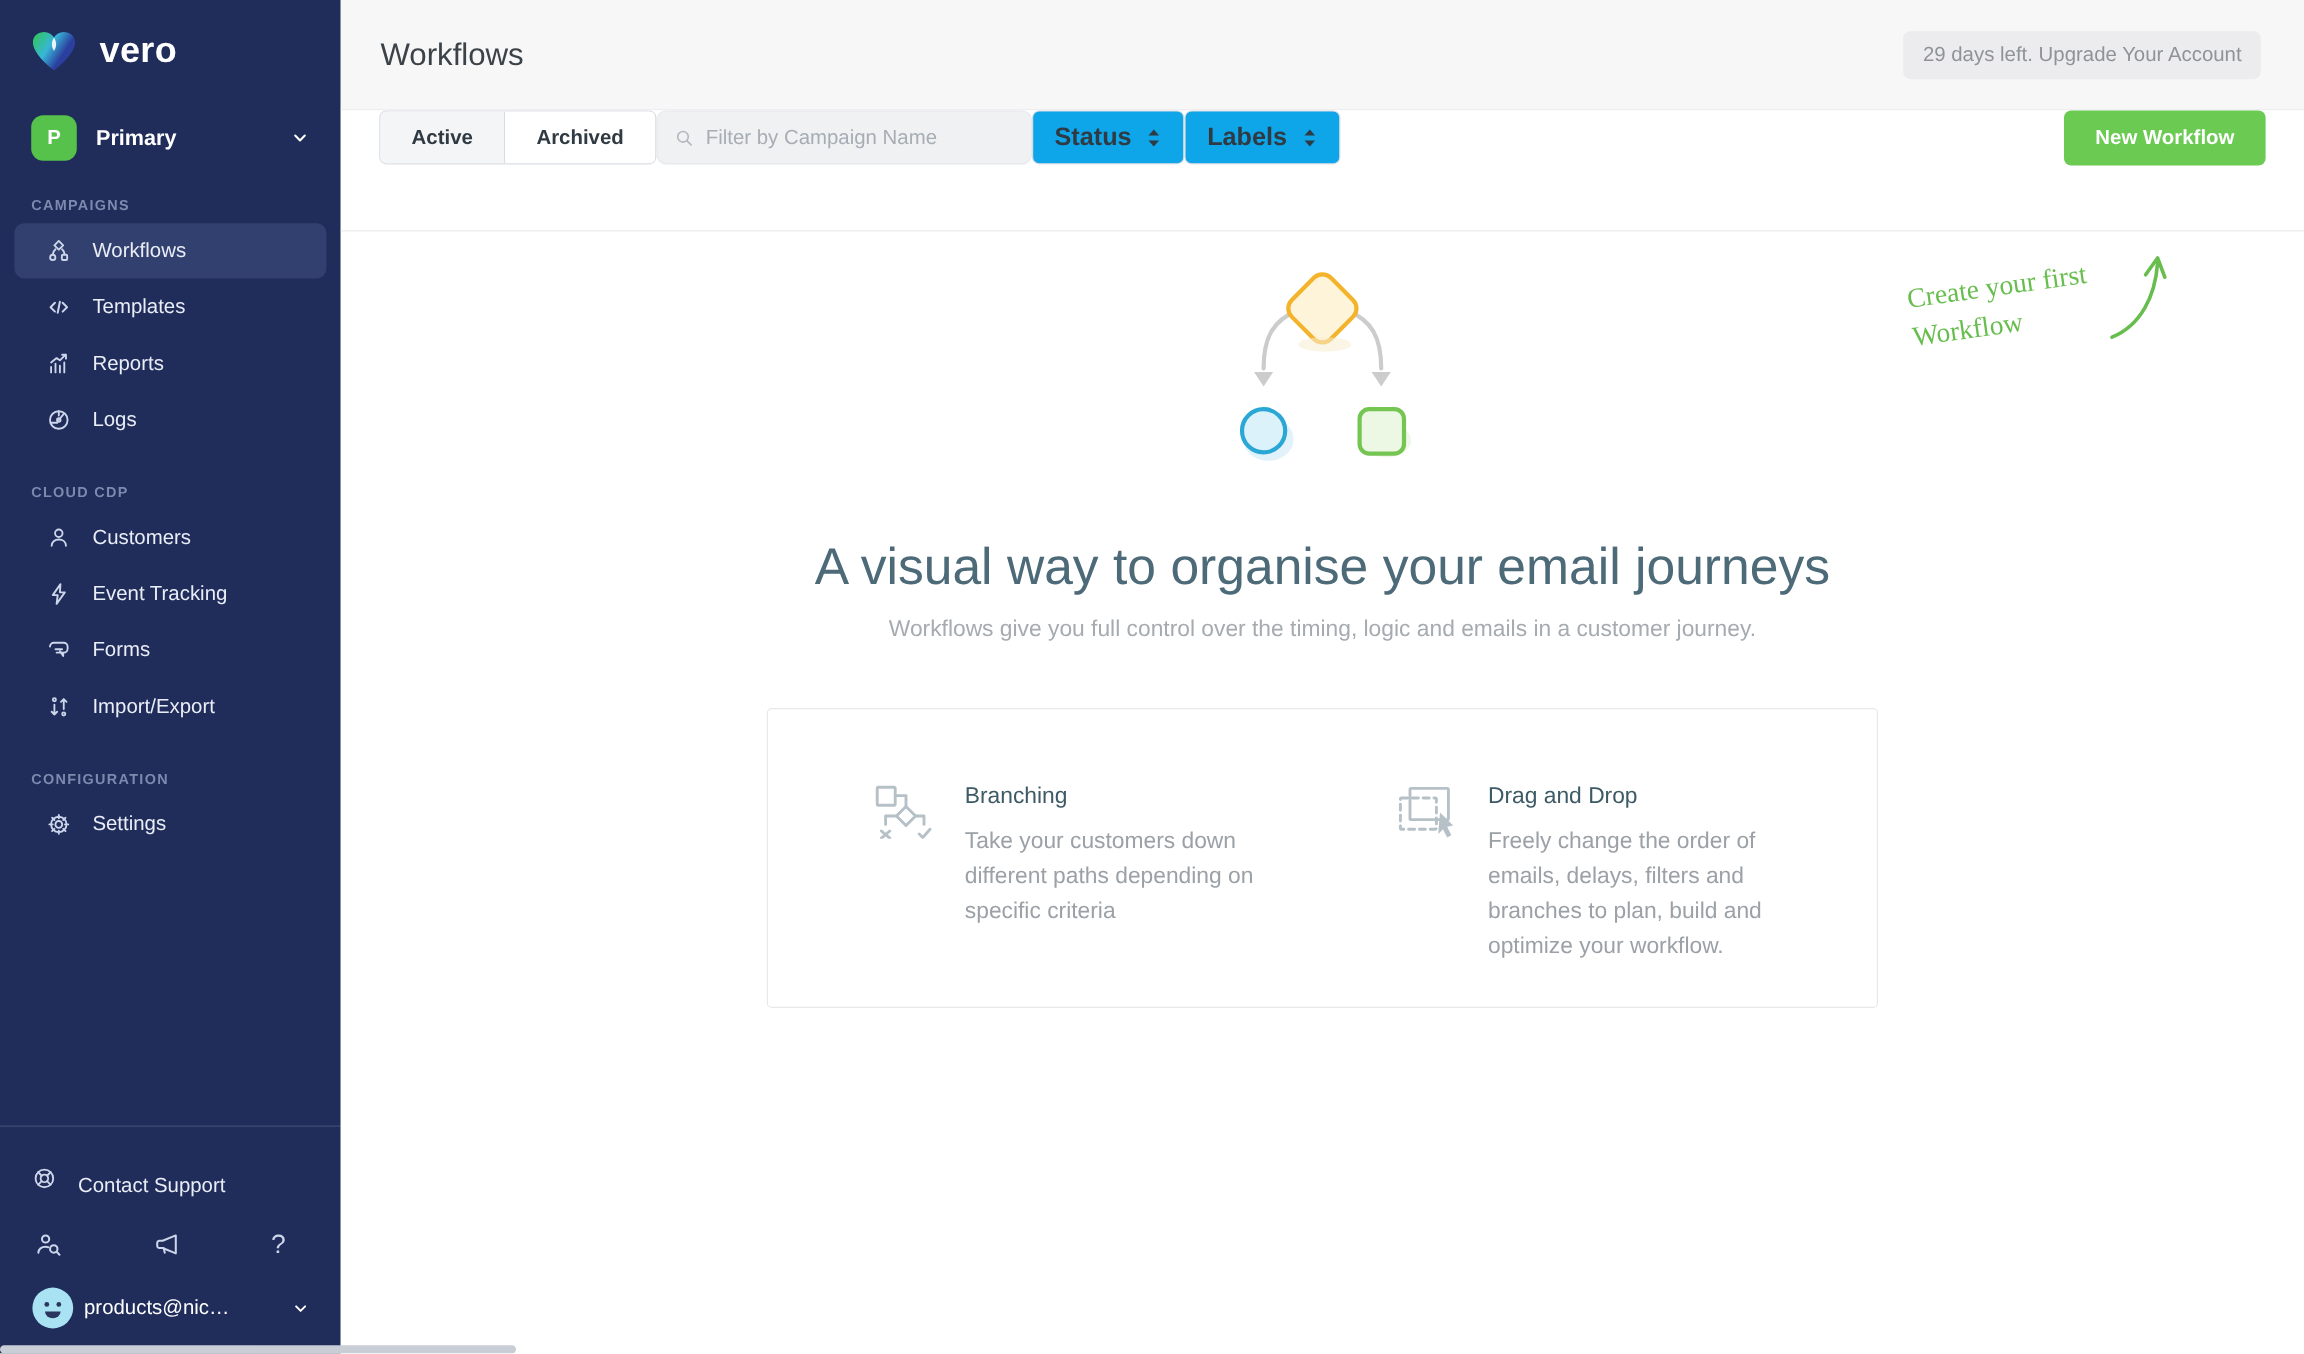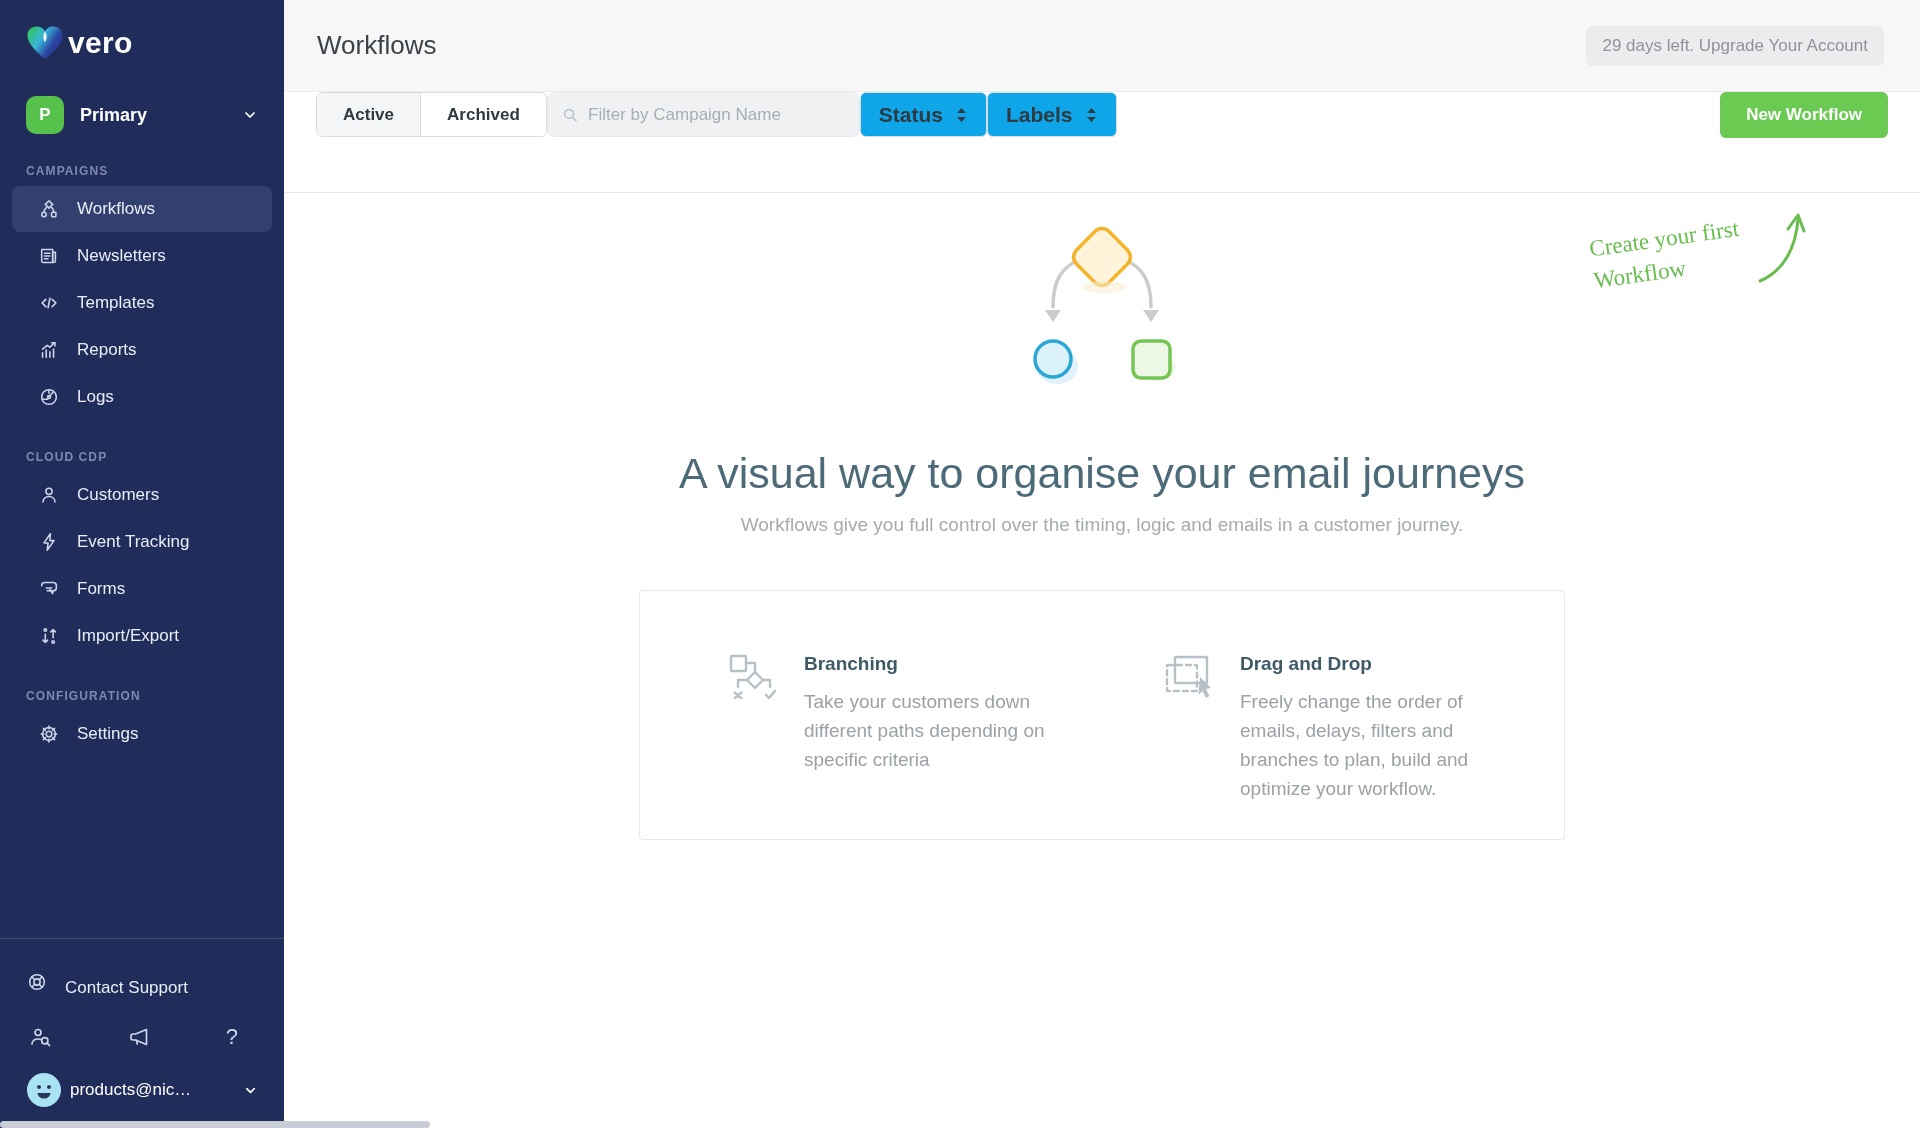--- a/index.html
+++ b/index.html
@@ -2,21 +2,21 @@
 <html><head>
 <meta charset="utf-8">
 <style>
   * { margin:0; padding:0; box-sizing:border-box; }
   html,body { width:1920px; height:1128px; overflow:hidden; }
   body { font-family:"Liberation Sans", sans-serif; display:flex; background:#fff; position:relative; }
 
   
   .sidebar { width:284px; min-width:284px; height:1128px; background:#202c5a; color:#e9edf6; display:flex; flex-direction:column; }
   .side-top { padding:26px 0 0 0; flex:1; overflow:hidden; }
-  .logo-row { display:flex; align-items:center; gap:4px; padding:0 26px; }
+  .logo-row { display:flex; align-items:center; gap:19px; padding:0 26px; }
   .logo-word { font-size:30px; font-weight:700; color:#fff; letter-spacing:.3px; }
   .project-row { display:flex; align-items:center; gap:16px; margin:36px 26px 0 26px; cursor:pointer; }
   .project-avatar { width:38px; height:38px; border-radius:10px; background:#56c14b; color:#fff; font-weight:700; font-size:17px; display:flex; align-items:center; justify-content:center; }
   .project-name { font-size:18px; font-weight:700; color:#fff; }
   .project-row .chev { margin-left:auto; }
   .section-label { font-size:12px; font-weight:700; letter-spacing:1.1px; color:#7e89ae; margin:30px 26px 8px 26px; }
   .nav-item { height:46px; display:flex; align-items:center; gap:17px; padding:0 12px 0 26px; margin:1px 12px; border-radius:8px; font-size:17px; color:#e9edf6; cursor:pointer; }
   .nav-item .icn { width:22px; height:22px; display:flex; align-items:center; justify-content:center; color:#ccd5ea; }
   .nav-item.active { background:#32406f; }
   .side-footer { border-top:1px solid rgba(255,255,255,.15); padding:22px 0 14px 0; }
@@ -49,21 +49,21 @@
   .empty-heading { text-align:center; font-size:43px; color:#4d6a78; font-weight:400; margin-top:46px; }
   .empty-sub { text-align:center; font-size:19px; color:#a6abb0; margin-top:16px; }
 
   .annotation { position:absolute; top:30px; right:112px; color:#67bd4d; display:flex; align-items:flex-start; gap:14px; }
   .annotation-text { transform:rotate(-8deg); font-family:cursive; font-size:23px; line-height:32px; font-weight:500; }
   .annotation-arrow { margin-top:-14px; }
 
   .features-card { width:926px; margin:54px auto 0 auto; border:1px solid #e7e8e9; border-radius:4px; background:#fff; height:250px; display:flex; gap:72px; padding:60px 40px 0 88px; }
   .feature { display:flex; align-items:flex-start; gap:26px; }
   .feature-text { width:288px; }
-  .feature-title { font-size:19px; font-weight:700; color:#3e5a66; margin-top:2px; }
+  .feature-title { font-size:19px; font-weight:400; color:#3e5a66; margin-top:2px; }
   .feature-desc { font-size:19px; color:#9ba1a6; line-height:29px; margin-top:12px; }
   .feature-icn { color:#b6c0c7; flex:none; margin-top:2px; }
 
   .hscroll-thumb { position:absolute; left:0; bottom:0; width:430px; height:7px; background:#c9cdd5; border-radius:4px; }
 </style>
 </head>
 <body>
 
 <aside class="sidebar">
   <div class="side-top">
@@ -98,30 +98,20 @@
             <circle cx="6.5" cy="18" r="2.4"></circle>
             <rect x="14.8" y="15.6" width="4.8" height="4.8" rx="1"></rect>
             <path d="M9 10.5c-1.6 1.3-2.2 2.6-2.4 4.6"></path>
             <path d="M15 10.5c1.6 1.3 2.1 2.5 2.2 4.6"></path>
           </svg>
       </span>
       <span>Workflows</span>
     </div>
     <div class="nav-item">
       <span class="icn">
-        <svg width="22" height="22" viewBox="0 0 24 24" fill="none" stroke="currentColor" stroke-width="1.7" stroke-linecap="round" stroke-linejoin="round">
-            <path d="M4 5h12v14H5.5A1.5 1.5 0 0 1 4 17.5z"></path>
-            <path d="M16 8h3v9.5a1.5 1.5 0 0 1-3 0z"></path>
-            <path d="M7 9h6M7 12h6M7 15h4"></path>
-          </svg>
-      </span>
-      <span>Newsletters</span>
-    </div>
-    <div class="nav-item">
-      <span class="icn">
         <svg width="22" height="22" viewBox="0 0 24 24" fill="none" stroke="currentColor" stroke-width="1.8" stroke-linecap="round" stroke-linejoin="round">
             <path d="M8.5 8L4.5 12l4 4"></path>
             <path d="M15.5 8l4 4-4 4"></path>
             <path d="M13 7l-2 10"></path>
           </svg>
       </span>
       <span>Templates</span>
     </div>
     <div class="nav-item">
       <span class="icn">

